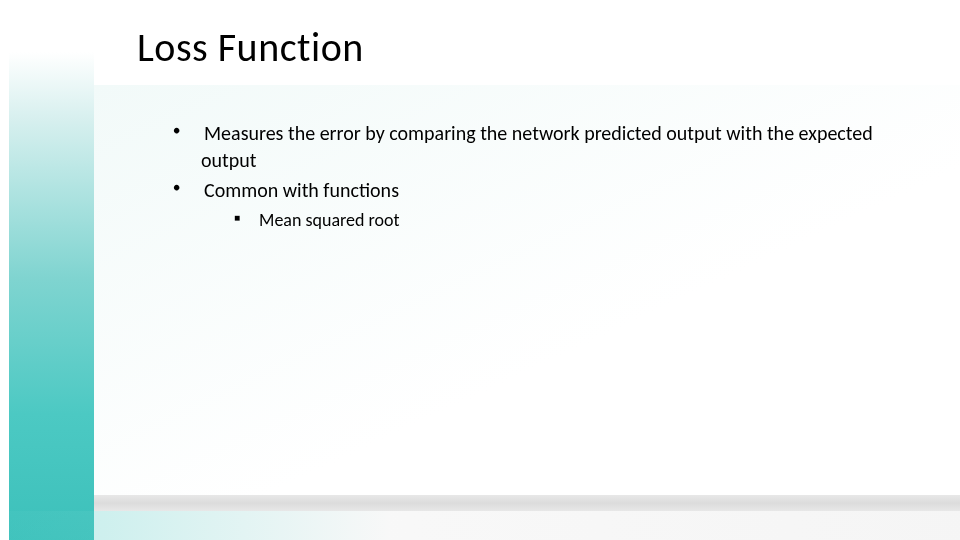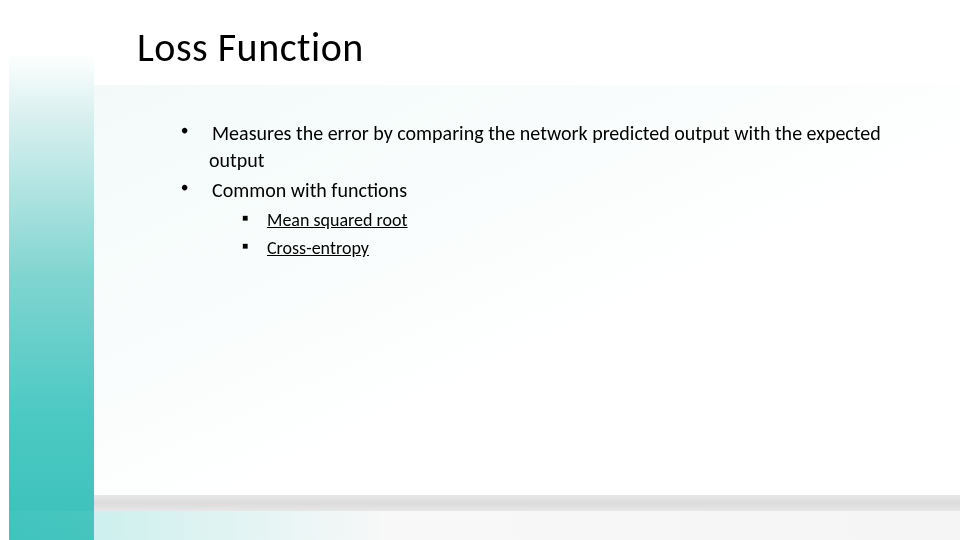--- a/index.html
+++ b/index.html
@@ -53,21 +53,21 @@
       position: absolute;
       left: 128px;
       top: 14px;
       font-size: 40px;
       font-weight: 400;
       color: #000000;
       letter-spacing: 0.5px;
     }
     .content-area {
       position: absolute;
-      left: 164px;
+      left: 156px;
       top: 108px;
       right: 60px;
     }
     .bullet-list {
       list-style: none;
     }
     .bullet-item {
       position: relative;
       padding-left: 30px;
       font-size: 20px;
@@ -80,21 +80,20 @@
       position: absolute;
       left: 2px;
       top: 2px;
       font-size: 12px;
       color: #000000;
     }
     .sub-list {
       list-style: none;
       margin-top: 4px;
       margin-left: 28px;
-      text-decoration: underline;
     }
     .sub-item {
       position: relative;
       padding-left: 24px;
       font-size: 18px;
       line-height: 1.4;
       color: #000000;
     }
     .sub-item::before {
       content: "■";
@@ -119,19 +118,16 @@
   <ul class="bullet-list">
     <li class="bullet-item">
       <span>Measures the error by comparing the network predicted output with the expected output</span>
     </li>
     <li class="bullet-item">
       <span>Common with functions</span>
       <ul class="sub-list">
         <li class="sub-item">
           <span>Mean squared root</span>
         </li>
-        <li class="sub-item">
-          <span>Cross-entropy</span>
-        </li>
       </ul>
     </li>
   </ul>
 </div>
 
 </body></html>

